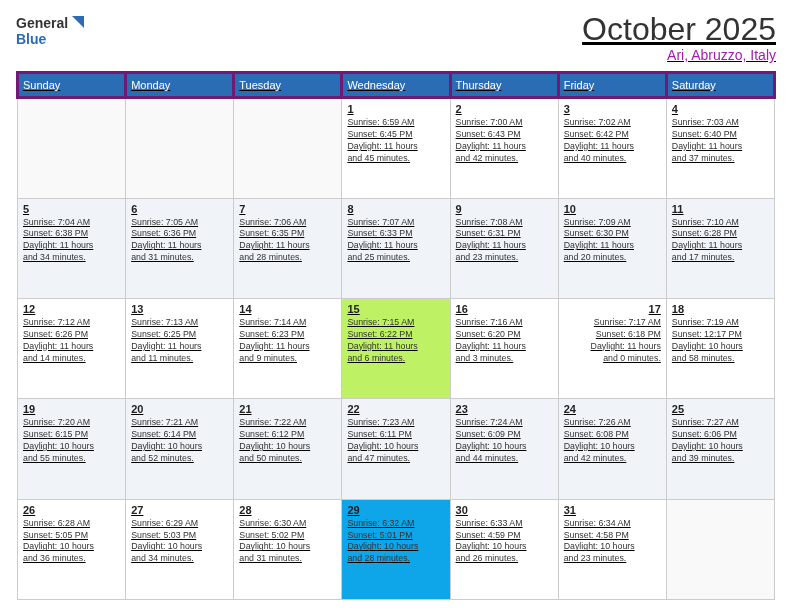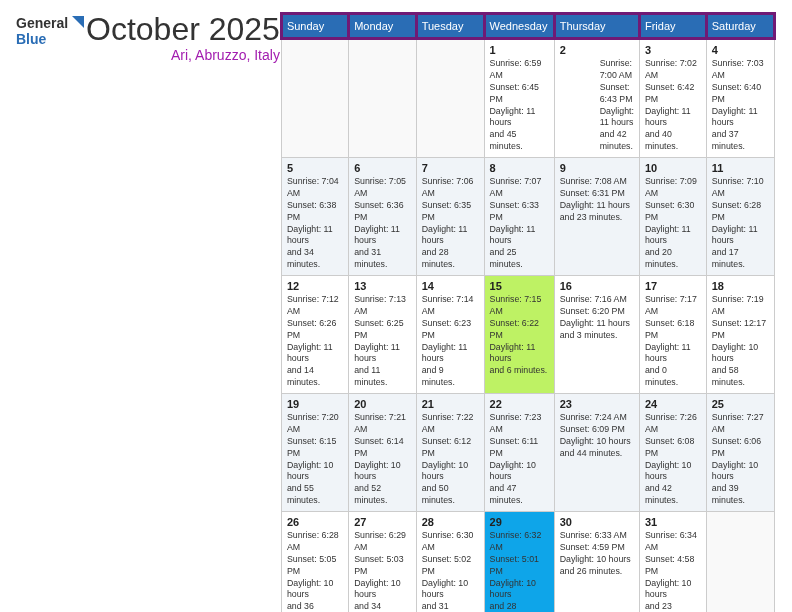--- a/index.html
+++ b/index.html
@@ -8,20 +8,22 @@
       background: #fff;
       width: 792px;
       height: 612px;
       overflow: hidden;
     }
     .page {
       width: 792px;
       height: 612px;
       padding: 12px 16px 12px 16px;
       display: flex;
+      flex-direction: column;
+      text-decoration: underline;
     }
     .header {
       display: flex;
       justify-content: space-between;
       align-items: flex-start;
       margin-bottom: 8px;
     }
     .logo {
       display: flex;
       align-items: center;
@@ -114,21 +116,21 @@
           <td class="empty-cell" style="background: rgb(249, 249, 249);"></td>
           <td style="background: rgb(255, 255, 255);">
             <div class="day-number">1</div>
             <div class="day-info" style="white-space: pre-line;">Sunrise: 6:59 AM
 Sunset: 6:45 PM
 Daylight: 11 hours
 and 45 minutes.</div>
           </td>
           <td style="background: rgb(255, 255, 255);">
             <div class="day-number">2</div>
-            <div class="day-info" style="white-space: pre-line; margin-left: 40px;">Sunrise: 7:00 AM
+            <div class="day-info" style="white-space: pre-line;">Sunrise: 7:00 AM
 Sunset: 6:43 PM
 Daylight: 11 hours
 and 42 minutes.</div>
           </td>
           <td style="background: rgb(255, 255, 255);">
             <div class="day-number">3</div>
             <div class="day-info" style="white-space: pre-line;">Sunrise: 7:02 AM
 Sunset: 6:42 PM
 Daylight: 11 hours
 and 40 minutes.</div>
@@ -221,21 +223,21 @@
 Daylight: 11 hours
 and 6 minutes.</div>
           </td>
           <td style="background: rgb(255, 255, 255);">
             <div class="day-number">16</div>
             <div class="day-info" style="white-space: pre-line;">Sunrise: 7:16 AM
 Sunset: 6:20 PM
 Daylight: 11 hours
 and 3 minutes.</div>
           </td>
-          <td style="background: rgb(255, 255, 255);">
+          <td style="background: rgb(255, 255, 255); text-align: right;">
             <div class="day-number">17</div>
             <div class="day-info" style="white-space: pre-line;">Sunrise: 7:17 AM
 Sunset: 6:18 PM
 Daylight: 11 hours
 and 0 minutes.</div>
           </td>
           <td style="background: rgb(255, 255, 255);">
             <div class="day-number">18</div>
             <div class="day-info" style="white-space: pre-line;">Sunrise: 7:19 AM
 Sunset: 12:17 PM

